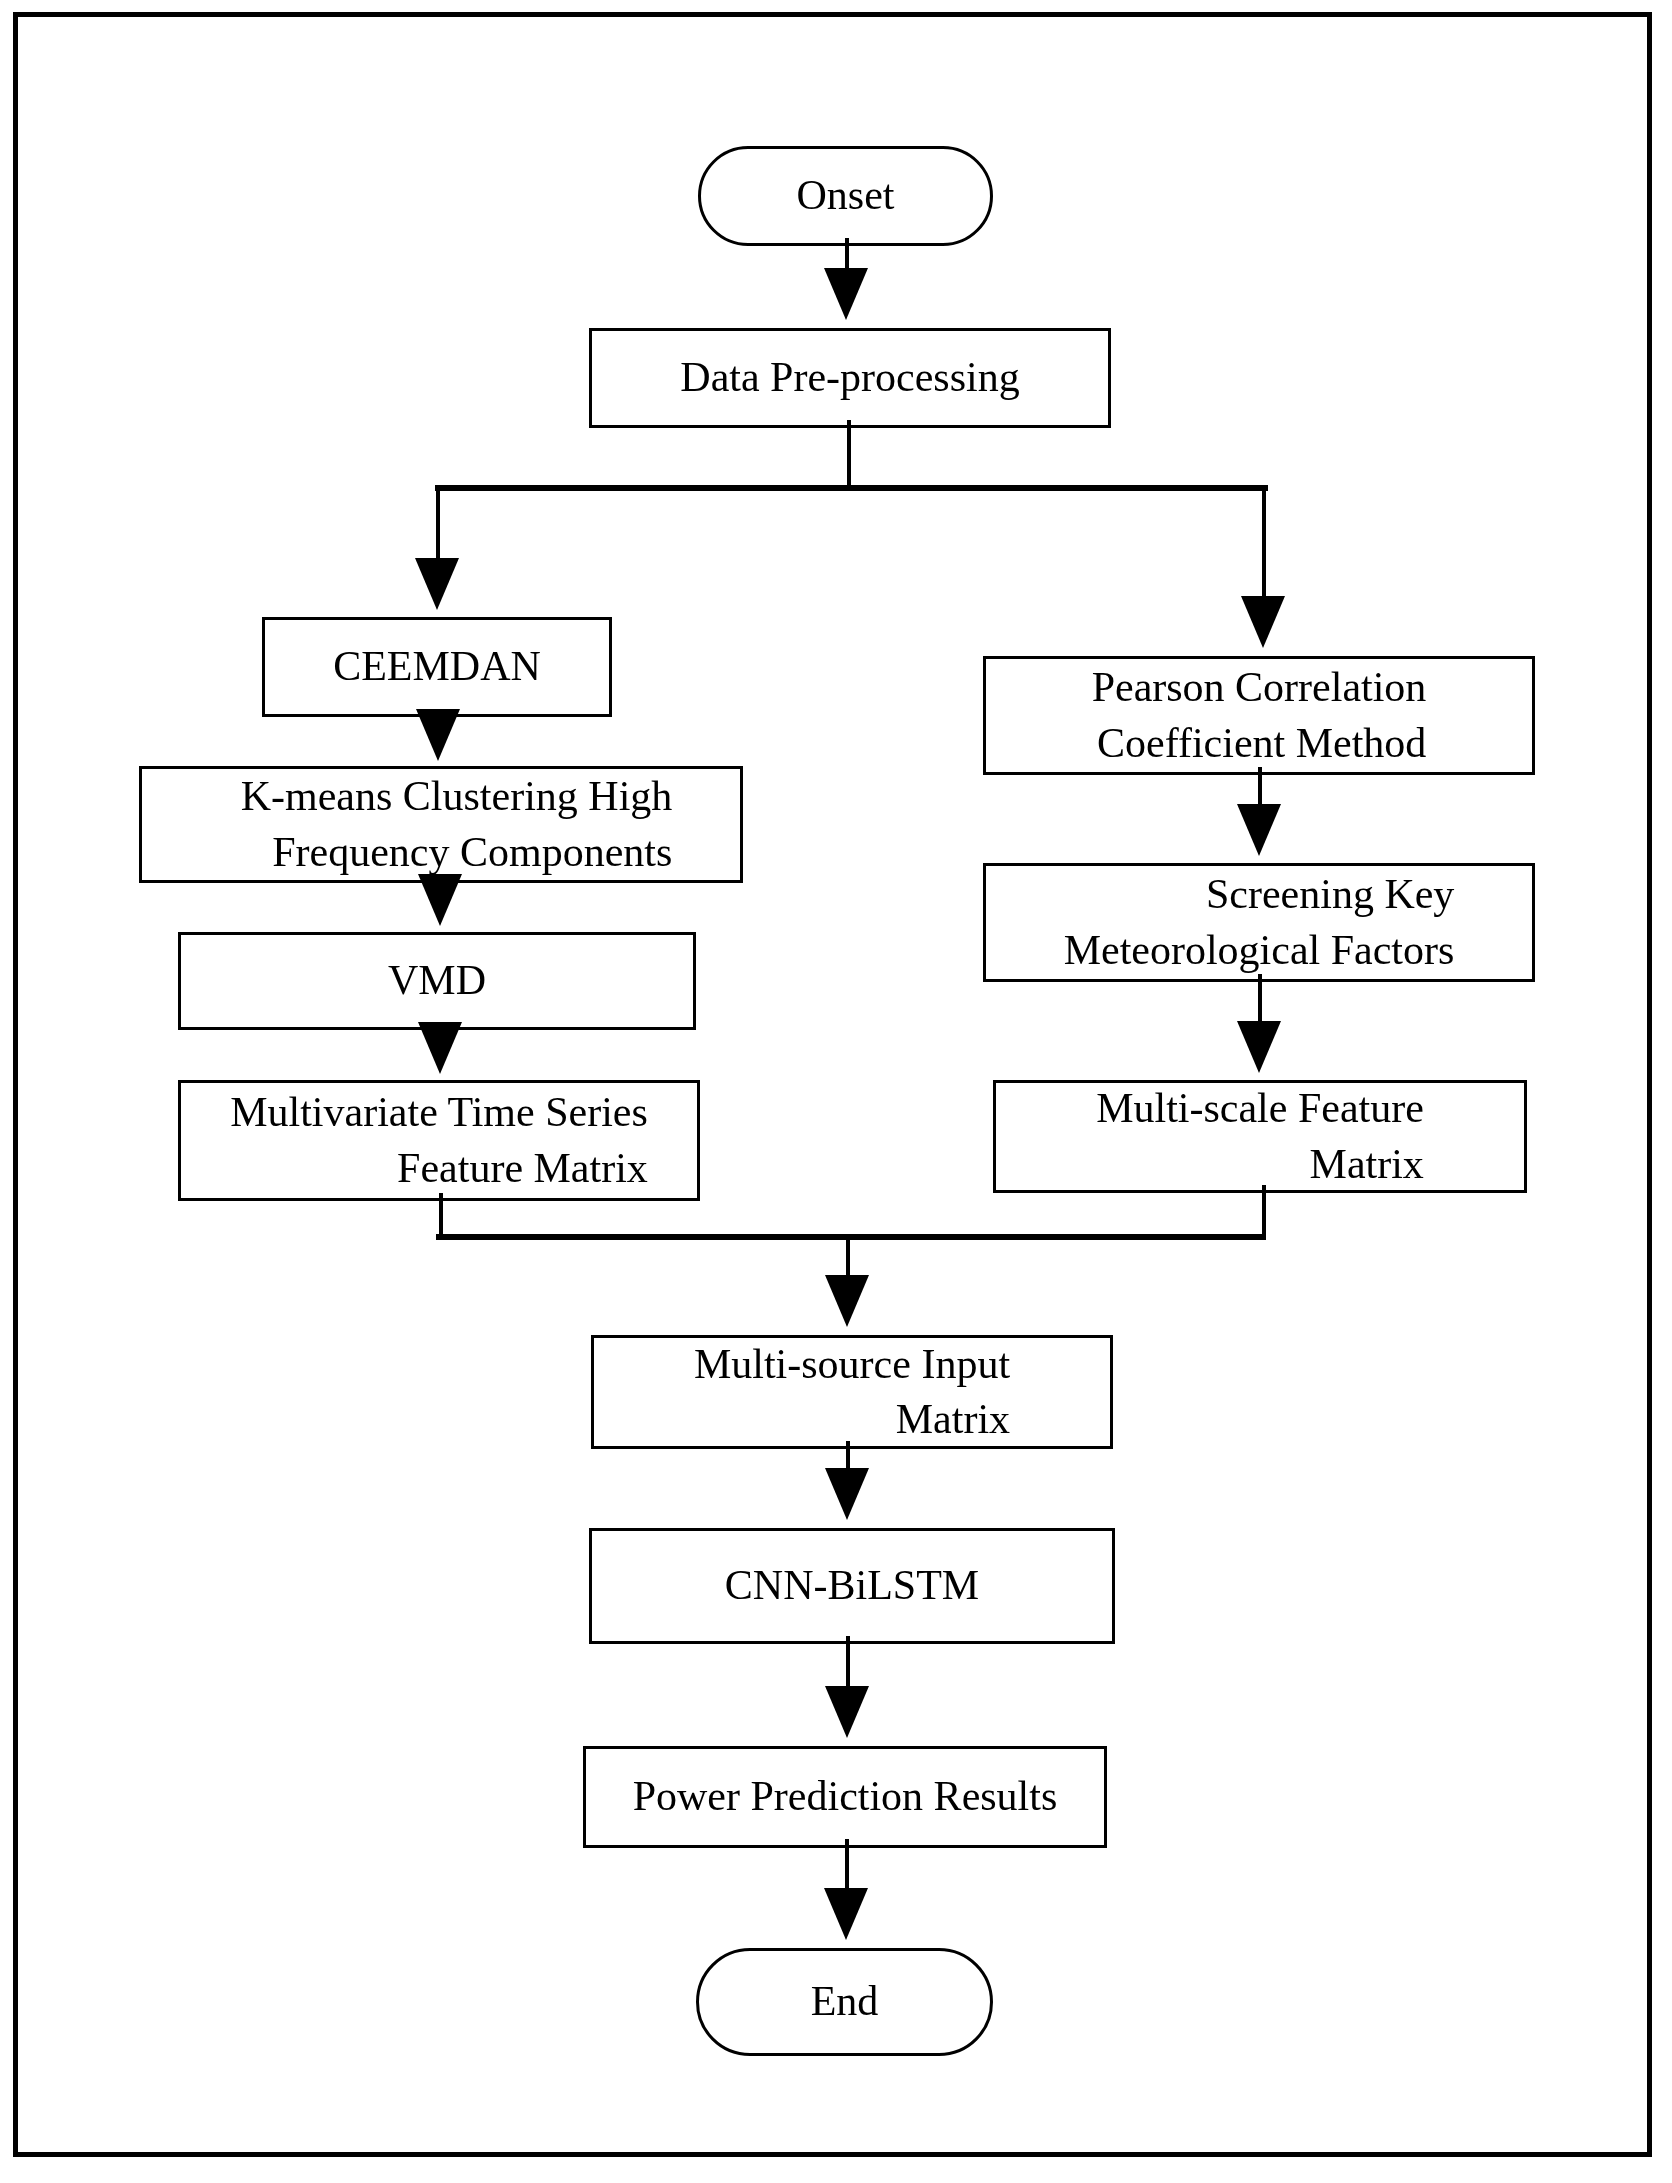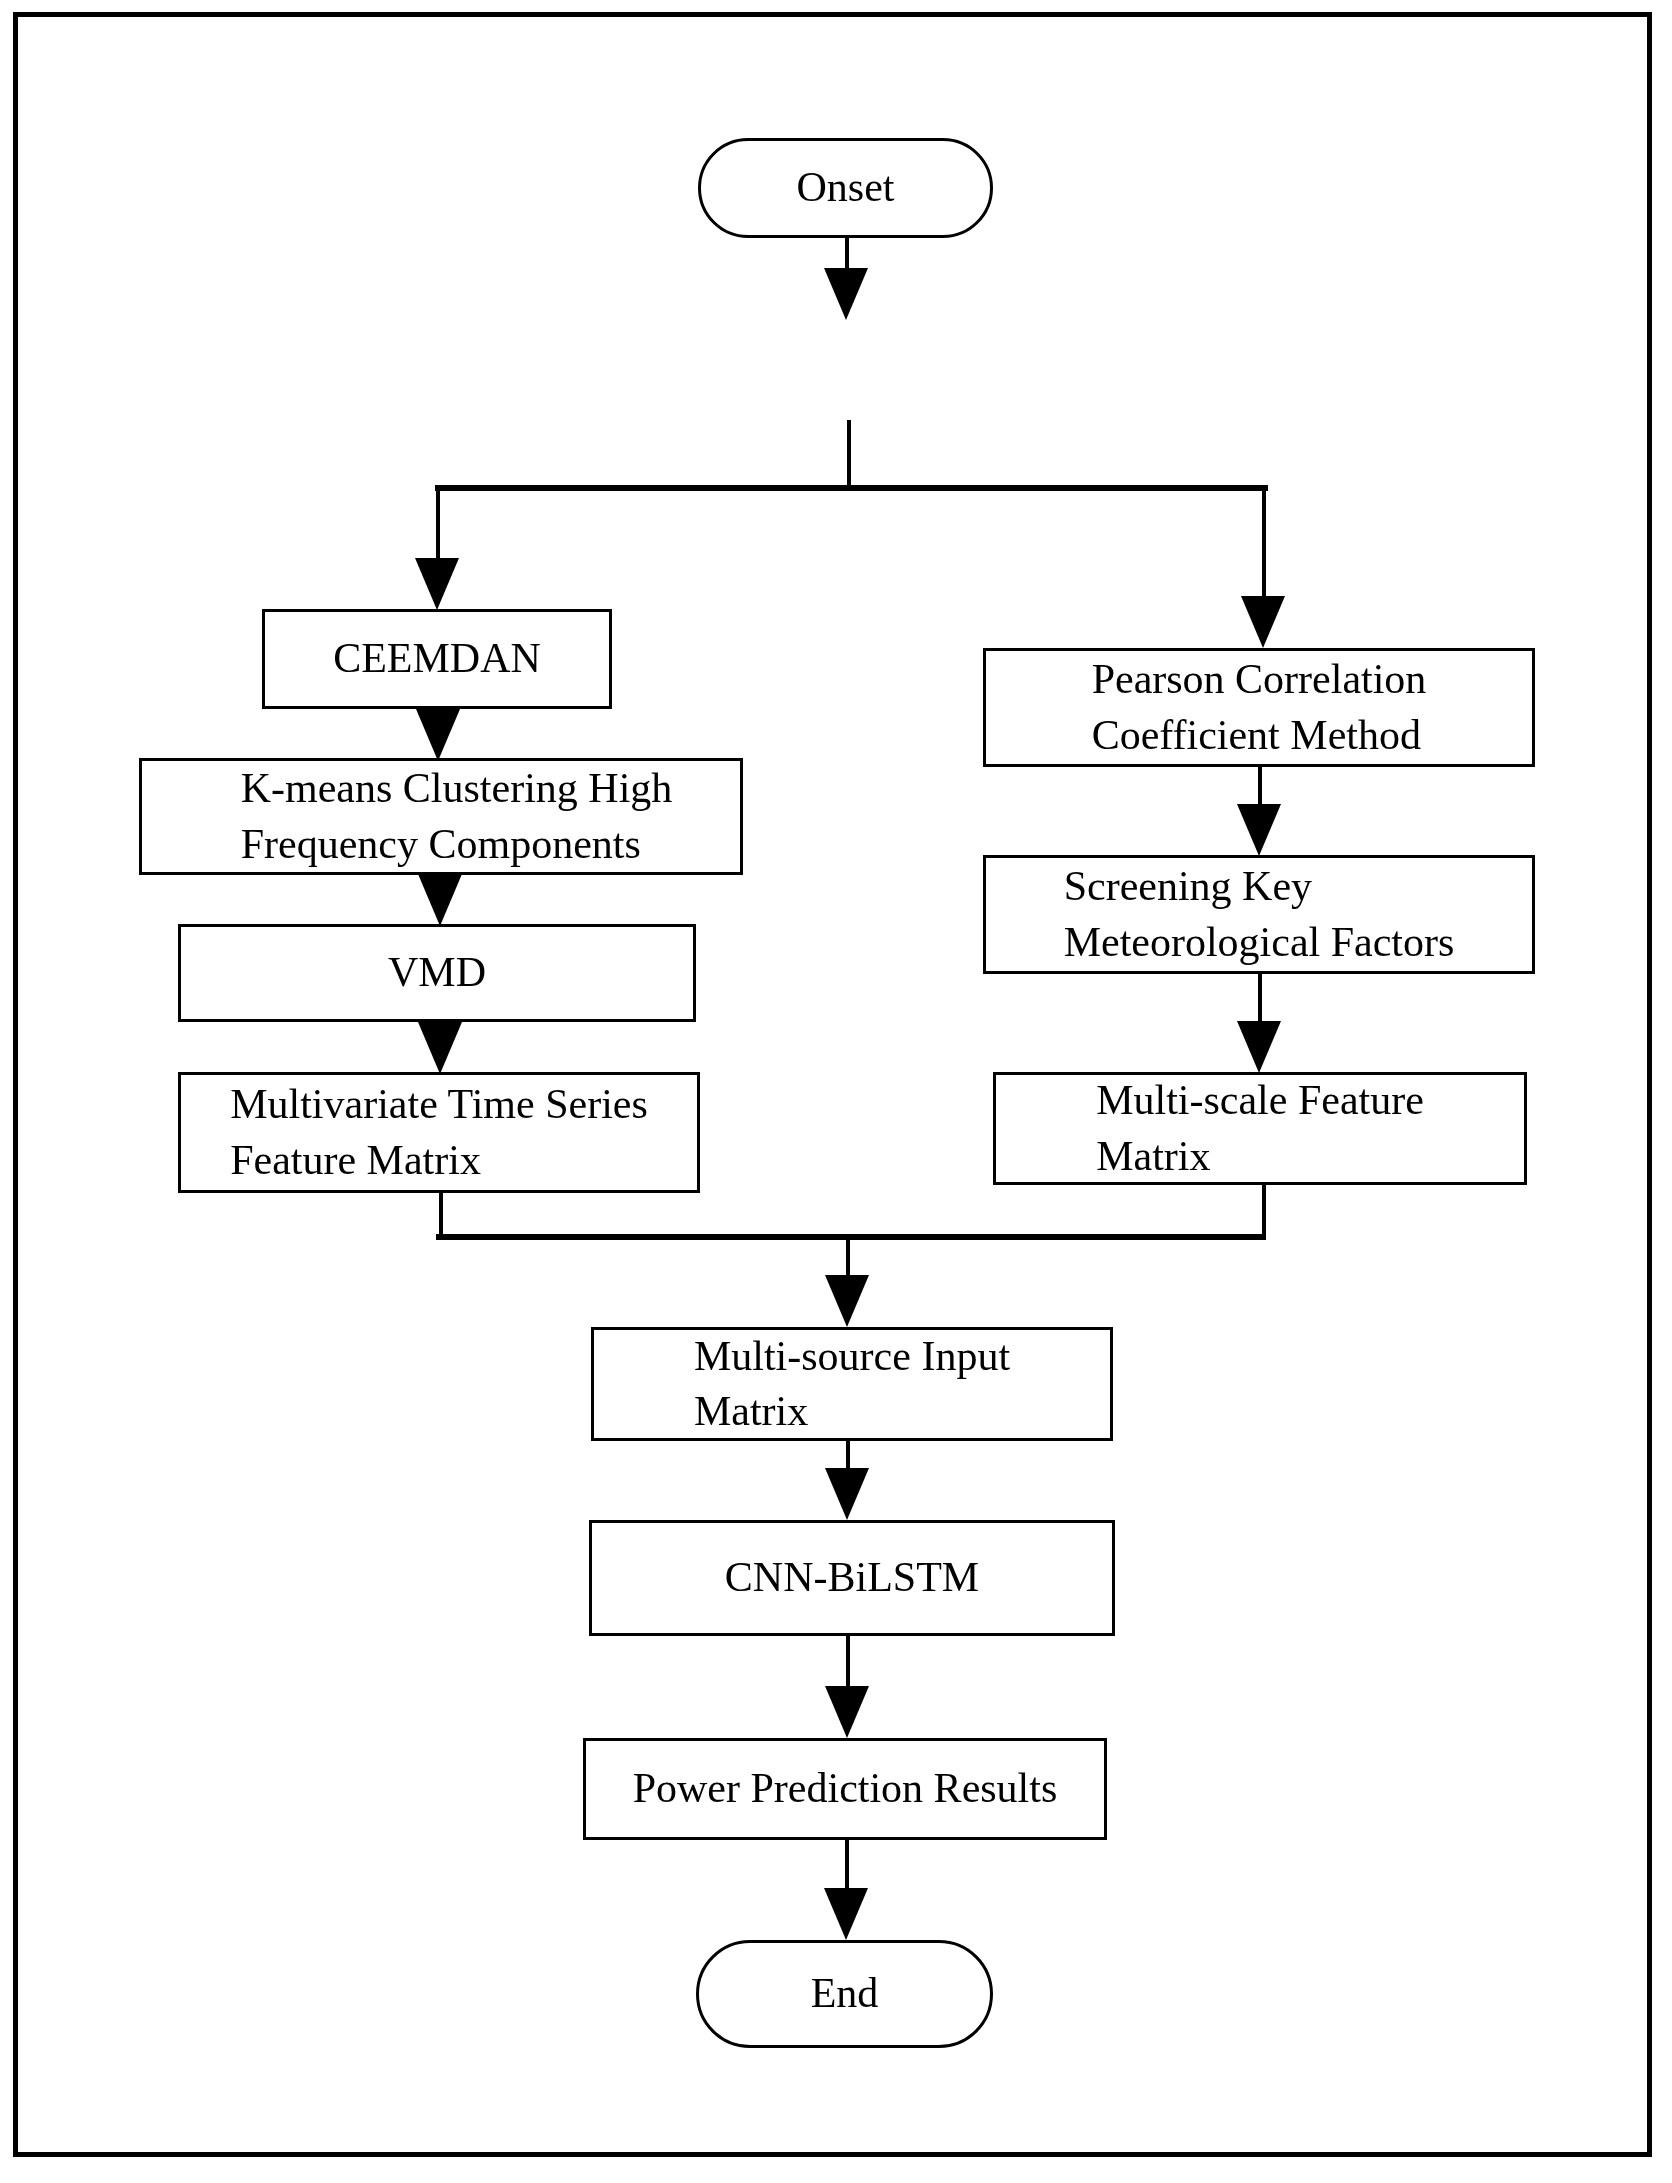--- a/index.html
+++ b/index.html
@@ -20,24 +20,25 @@
     box-sizing: border-box;
   }
   .node {
     position: absolute;
     background: #ffffff;
     border: 3.3px solid #000000;
     box-sizing: border-box;
     display: flex;
     align-items: center;
     justify-content: center;
-    text-align: left;
+    text-align: right;
     font-size: 42px;
     line-height: 1.32;
     white-space: pre-line;
+    margin-top: 8px;
   }
   .stadium { border-radius: 63px; }
   .vl { position: absolute; width: 4.2px; background: #000000; }
   .hl { position: absolute; height: 5.8px; background: #000000; }
   .ah {
     position: absolute; width: 0; height: 0;
     border-left: 22.5px solid transparent;
     border-right: 22.5px solid transparent;
     border-top: 52px solid #000000;
   }
@@ -89,20 +90,21 @@
   #c-a10h  { left: 824px;  top: 1888px; }
 </style>
 </head>
 <body>
 
 <div class="canvas">
 
   <div class="frame"></div>
 
   <div class="node stadium" id="n-onset">Onset</div>
+  <div class="node" id="n-preprocess">Data Pre-processing</div>
   <div class="node" id="n-ceemdan">CEEMDAN</div>
   <div class="node" id="n-kmeans">K-means Clustering High
 Frequency Components</div>
   <div class="node" id="n-vmd">VMD</div>
   <div class="node" id="n-mts">Multivariate Time Series
 Feature Matrix</div>
   <div class="node" id="n-pearson">Pearson Correlation
 Coefficient Method</div>
   <div class="node" id="n-screening">Screening Key
 Meteorological Factors</div>

